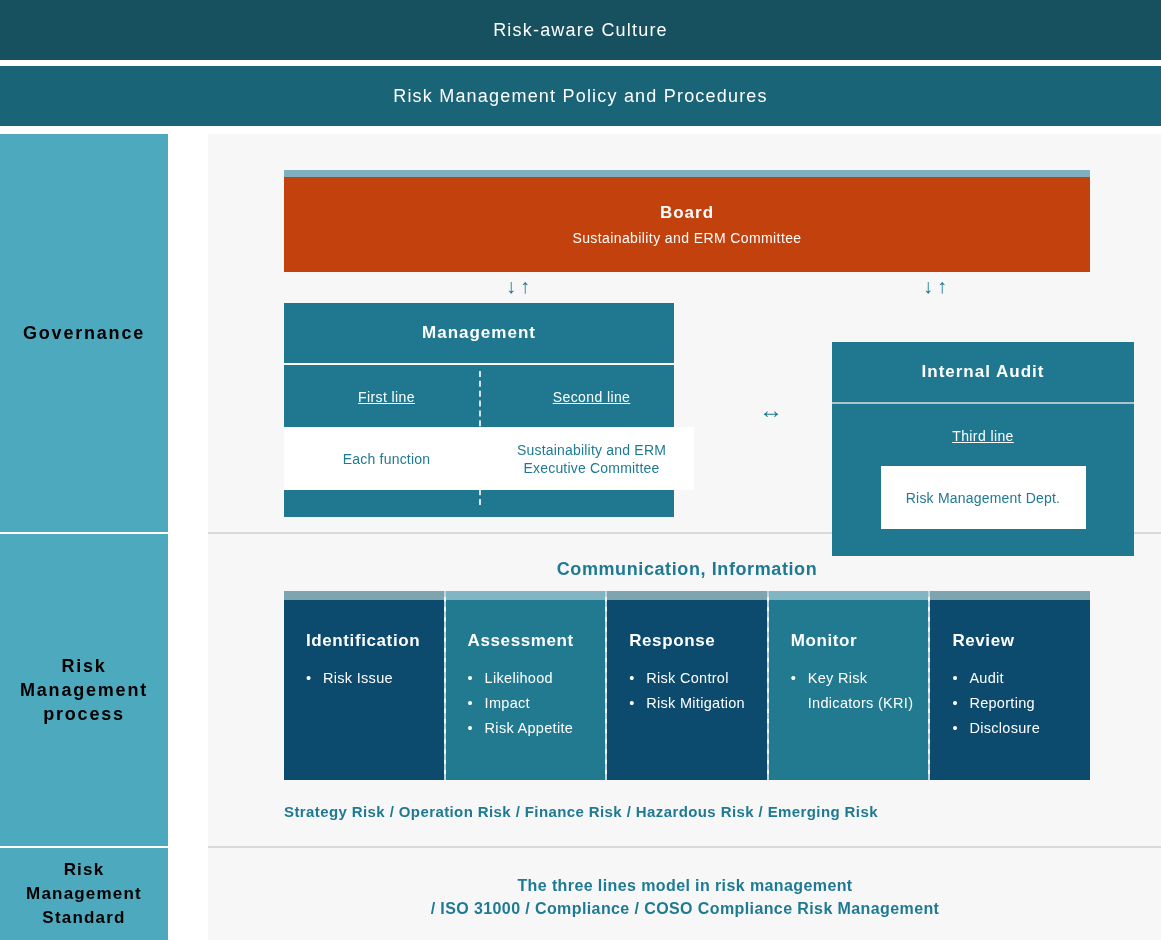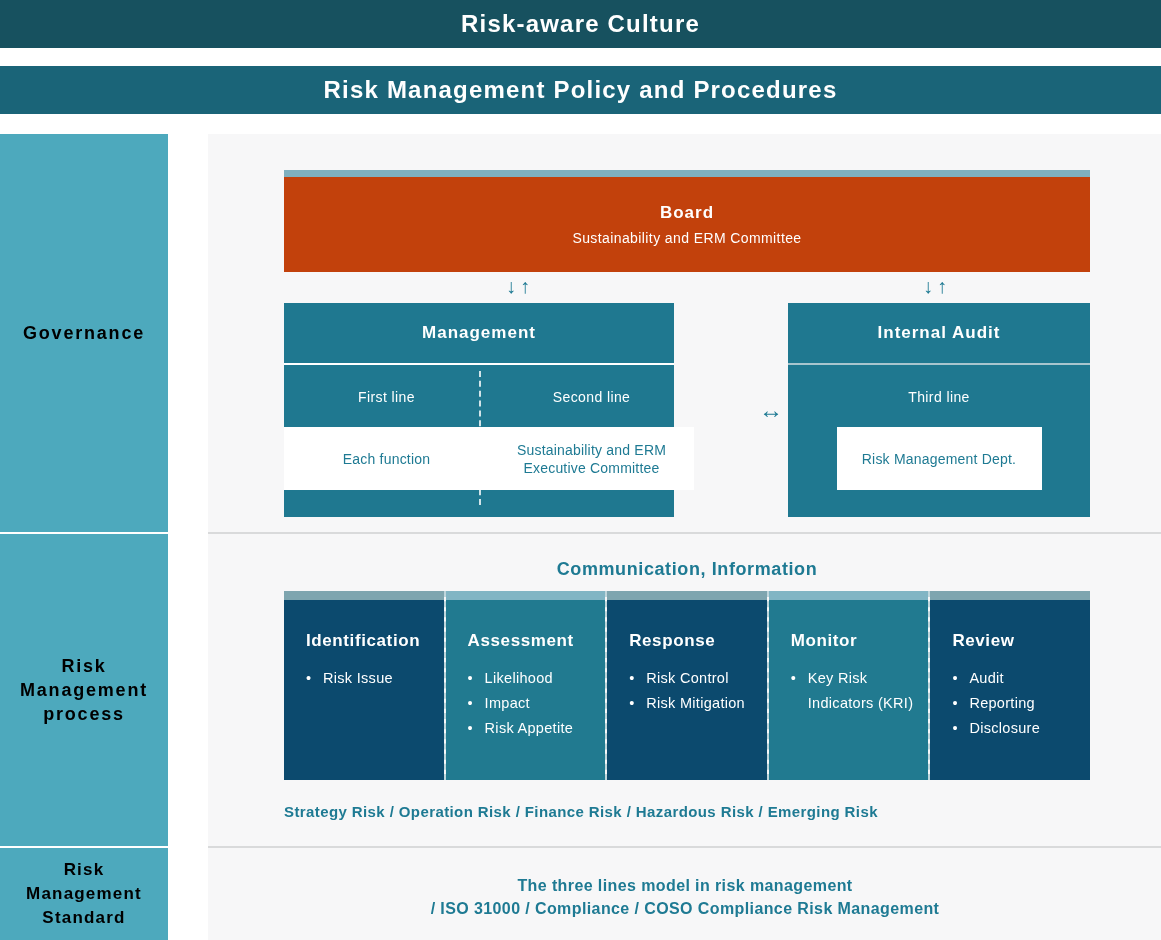--- a/index.html
+++ b/index.html
@@ -1,23 +1,23 @@
 <!DOCTYPE html>
 <html><head>
 <meta charset="utf-8">
 <style>
   * { margin:0; padding:0; box-sizing:border-box; }
   html,body { width:1161px; height:940px; background:#ffffff;
     font-family:"Liberation Sans", sans-serif; }
   #page { position:relative; width:1161px; height:940px; background:#ffffff; overflow:hidden; }
 
   
-  .banner { position:absolute; left:0; width:1161px; height:48px;
+  .banner { position:absolute; left:0; width:1161px; height:60px;
     display:flex; align-items:center; justify-content:center;
-    color:#fff; font-weight:bold; font-size:24px; letter-spacing:1.2px; }
+    color:#fff; font-weight:normal; font-size:18px; letter-spacing:1.2px; }
   .banner1 { top:0; background:#17515F; }
   .banner2 { top:66px; background:#1A6478; }
 
   
   .side-sec { position:absolute; left:0; width:168px; background:#4DA9BD;
     display:flex; align-items:center; justify-content:center; text-align:center;
     color:#000000; font-weight:bold; font-size:18px; letter-spacing:1.8px; line-height:24px; }
   .side-1 { top:134px; height:398px; }
   .side-2 { top:534px; height:312px; }
   .side-3 { top:848px; height:92px; font-size:17px; }
@@ -38,26 +38,26 @@
   .board-sub { font-size:14px; letter-spacing:0.4px; }
 
   
   .varrows { position:absolute; top:275px; width:64px; height:26px; text-align:center;
     color:#1E7A93; font-weight:bold; font-size:20px; letter-spacing:4px; }
   .varrows-left { left:488px; } .varrows-right { left:905px; }
 
   
   .gbox { position:absolute; top:303px; background:#1F7890; color:#fff; }
   .mgmt { left:284px; width:390px; height:214px; }
-  .iaud { left:788px; width:302px; height:214px; }
+  .iaud { left:832px; width:302px; height:214px;margin-top:39px; }
   .gbox-head { height:62px; display:flex; align-items:center; justify-content:center;
     font-weight:bold; font-size:17px; letter-spacing:1px; }
   .mgmt .gbox-head { border-bottom:2px solid #ffffff; }
   .iaud .gbox-head { border-bottom:2px solid #A8C5CE; }
-  .gbox-body { position:relative; height:150px; display:flex; }
+  .gbox-body { position:relative; height:150px; display:flex;text-decoration:underline; }
   .line-col { flex:1; display:flex; flex-direction:column; align-items:center; padding-top:24px; }
   .line-label { font-size:14px; letter-spacing:0.4px; }
   .white-box { margin-top:22px; width:205px; height:63px; background:#ffffff;
     color:#1E7A93; font-size:14px; letter-spacing:0.2px; display:flex; align-items:center;
     justify-content:center; text-align:center; line-height:18px; padding:0 8px; }
   .dash-v { position:absolute; left:50%; top:6px; bottom:10px; width:0;
     border-left:2px dashed rgba(255,255,255,0.8); }
   .harrow { position:absolute; left:754px; top:396px; width:34px; height:28px;
     text-align:center; color:#1E7A93; font-weight:bold; font-size:24px; line-height:28px; }
 

